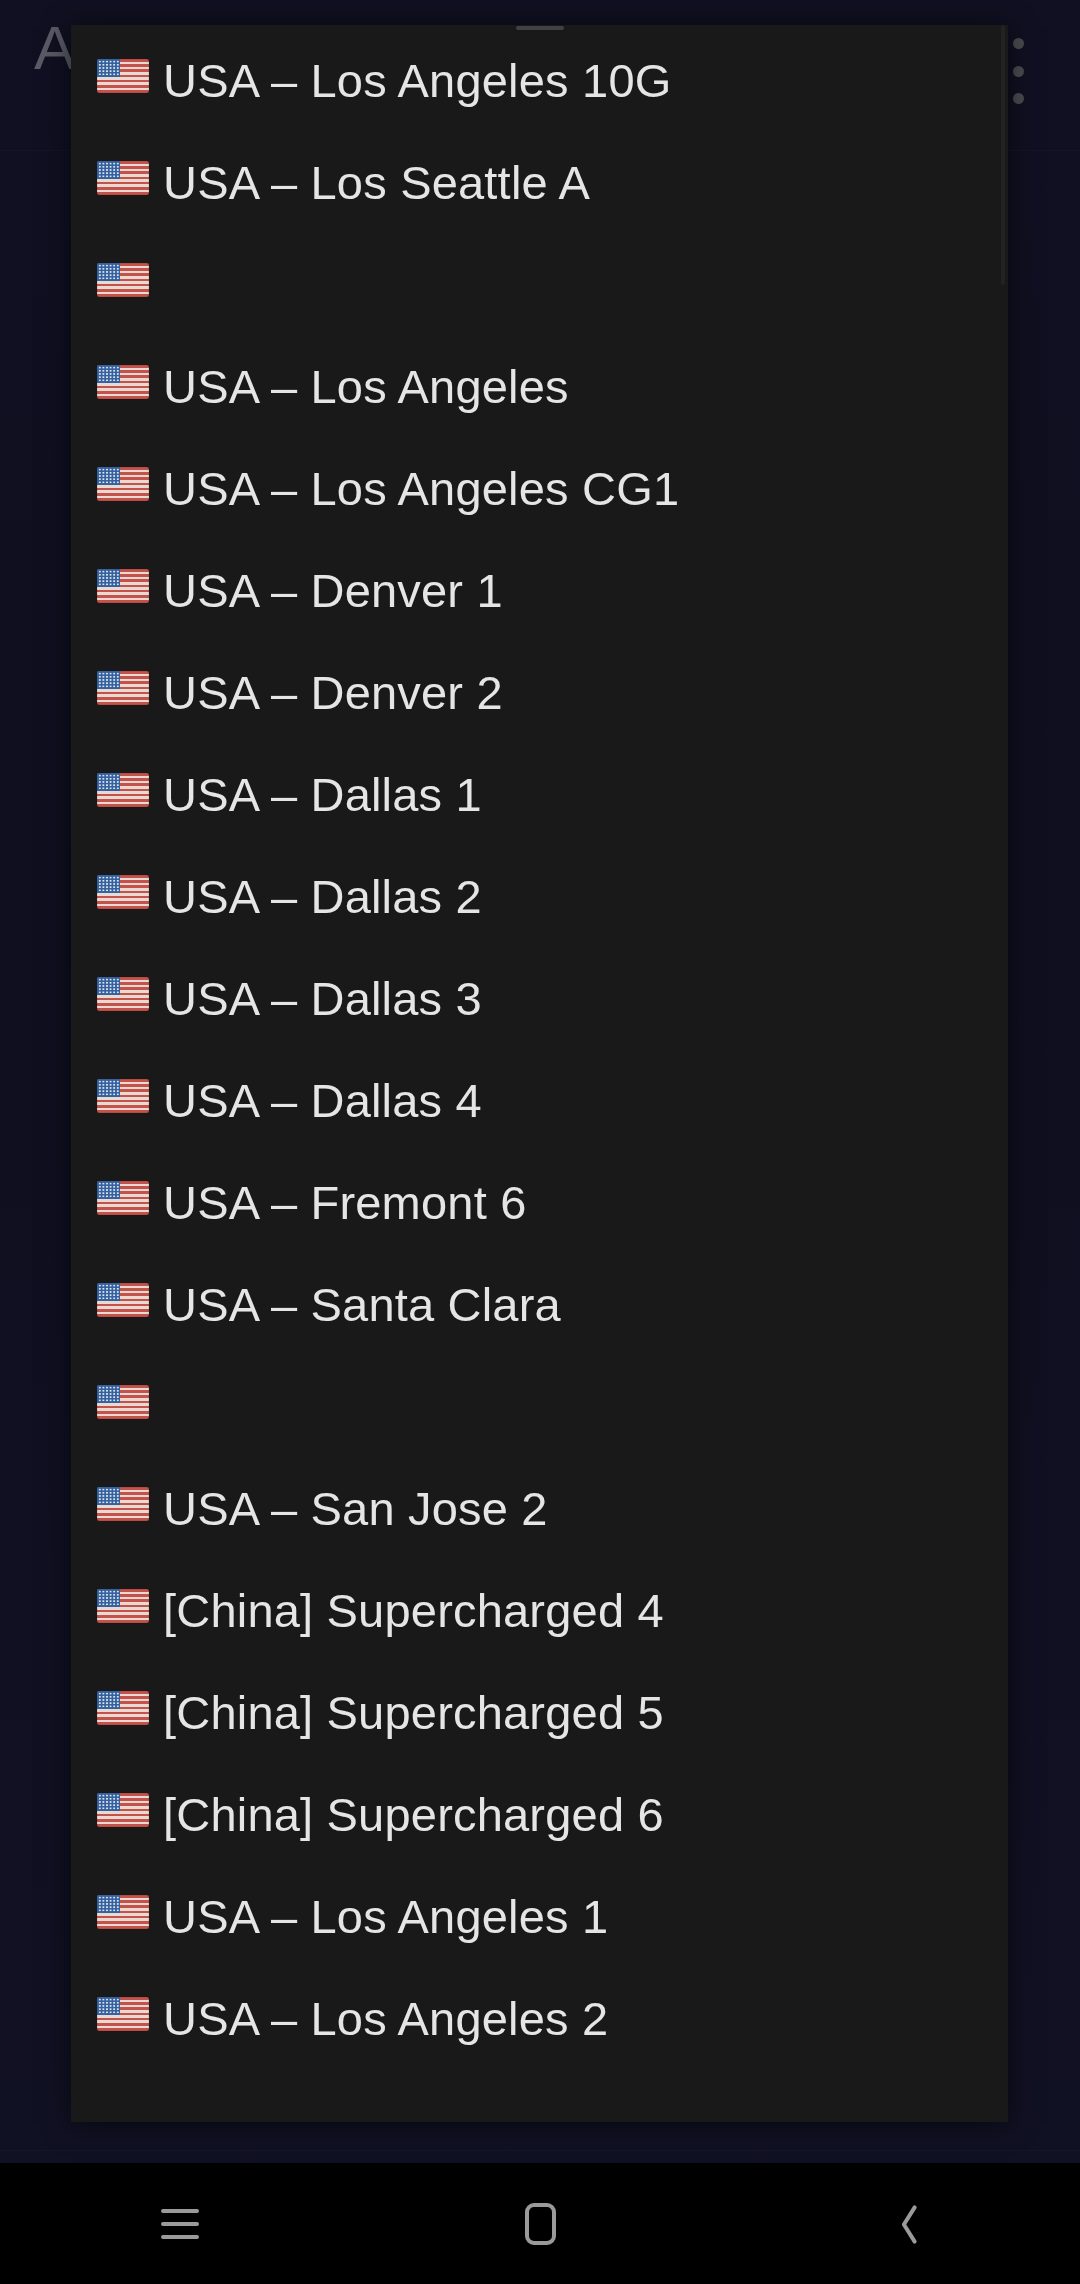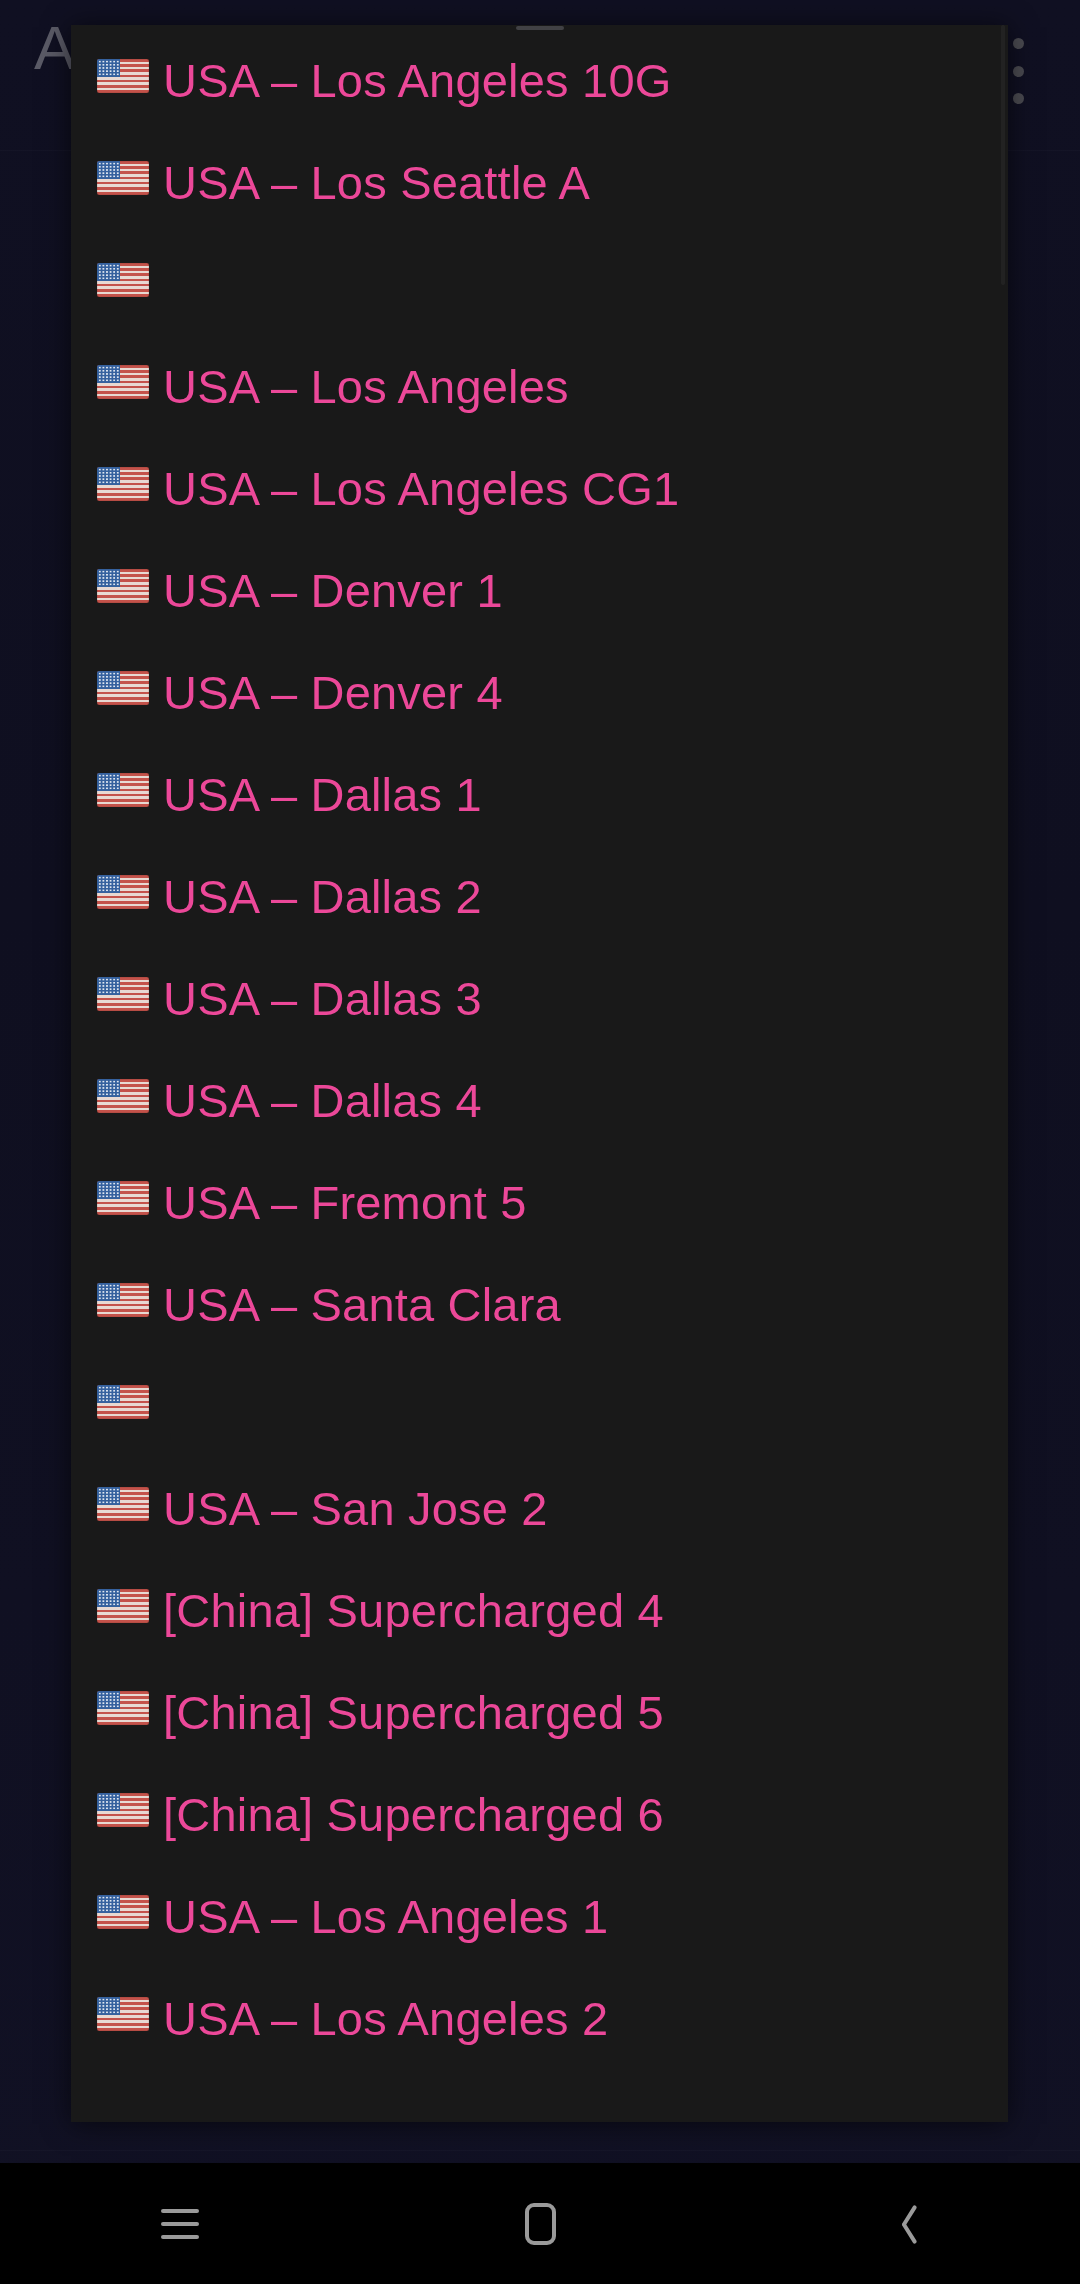--- a/index.html
+++ b/index.html
@@ -153,21 +153,21 @@
     width: 21px;
     height: 16px;
     background-image:
       radial-gradient(circle, rgba(255,255,255,0.85) 0.6px, transparent 0.7px);
     background-size: 3.6px 3.2px;
   }
 
   .menu-item .label {
     font-size: 47px;
     font-weight: 400;
-    color: #ec4899;
+    color: #e5e5e5;
     letter-spacing: 0.2px;
     line-height: 1;
     margin-top: 8px;
   }
 
   
   .system-nav {
     position: absolute;
     left: 0;
     right: 0;
@@ -266,41 +266,41 @@
         <li class="menu-item">
           <span class="flag-shape"></span>
           <span class="label">USA – Los Angeles CG1</span>
         </li>
         <li class="menu-item">
           <span class="flag-shape"></span>
           <span class="label">USA – Denver 1</span>
         </li>
         <li class="menu-item">
           <span class="flag-shape"></span>
-          <span class="label">USA – Denver 4</span>
+          <span class="label">USA – Denver 2</span>
         </li>
         <li class="menu-item">
           <span class="flag-shape"></span>
           <span class="label">USA – Dallas 1</span>
         </li>
         <li class="menu-item">
           <span class="flag-shape"></span>
           <span class="label">USA – Dallas 2</span>
         </li>
         <li class="menu-item">
           <span class="flag-shape"></span>
           <span class="label">USA – Dallas 3</span>
         </li>
         <li class="menu-item">
           <span class="flag-shape"></span>
           <span class="label">USA – Dallas 4</span>
         </li>
         <li class="menu-item">
           <span class="flag-shape"></span>
-          <span class="label">USA – Fremont 5</span>
+          <span class="label">USA – Fremont 6</span>
         </li>
         <li class="menu-item">
           <span class="flag-shape"></span>
           <span class="label">USA – Santa Clara</span>
         </li>
         <li class="menu-item">
           <span class="flag-shape"></span>
         </li>
         <li class="menu-item">
           <span class="flag-shape"></span>

